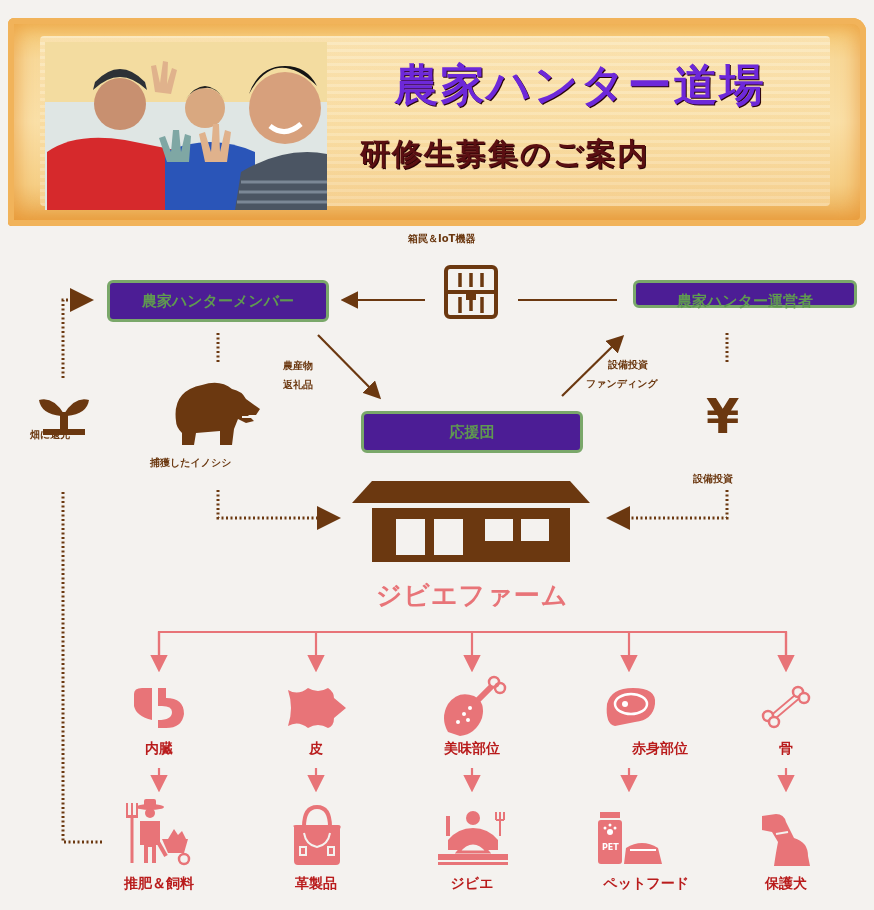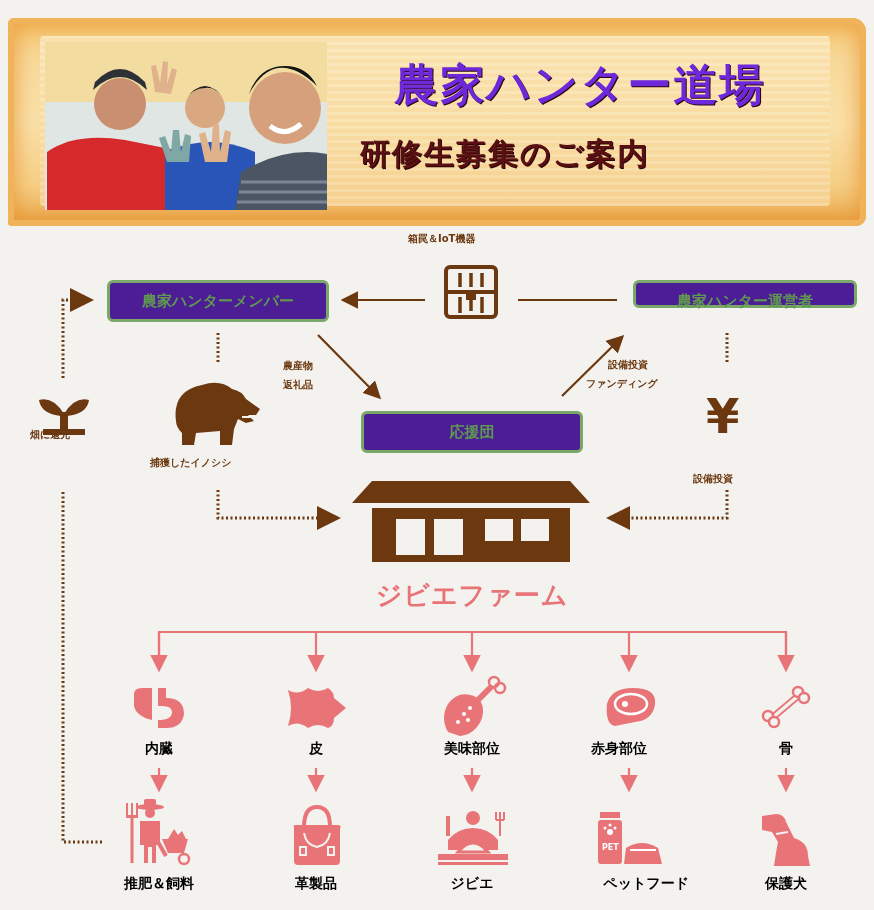--- a/index.html
+++ b/index.html
@@ -18,21 +18,21 @@
   .photo{left:45px;top:42px;width:282px;height:168px;background:#cfd9dd;overflow:hidden;}
   .title{left:340px;top:56px;width:480px;text-align:center;color:#6d28d9;
     font-family:"DejaVu Sans",sans-serif;font-weight:bold;font-size:44px;letter-spacing:2px;
     text-shadow:1px 1px 0 #2a0406;}
   .subtitle{left:360px;top:134px;width:440px;text-align:left;color:#5a0f12;
     font-weight:bold;font-size:30px;letter-spacing:2px;text-shadow:1px 1px 0 #2a0406;}
   .lbl{font-weight:bold;font-size:10px;color:#6b3810;white-space:nowrap;}
   .gbox{border:3px solid #7aa86a;background:#4c1d95;border-radius:6px;color:#5f9950;
         font-weight:bold;font-size:15px;text-align:center;box-sizing:border-box;}
   .pink{color:#e87478;}
-  .cat-lbl{font-weight:bold;font-size:14px;color:#000000;text-align:center;width:120px;}
+  .cat-lbl{font-weight:bold;font-size:14px;color:#b91c1c;text-align:center;width:120px;}
   svg{overflow:visible;}
 </style>
 </head>
 <body>
 
 <div class="abs board"></div>
 <div class="abs board-inner"></div>
 <div class="abs photo">
   <svg width="282" height="168" viewBox="0 0 282 168">
     <rect width="282" height="168" fill="#dfe6e4"></rect>
@@ -192,21 +192,21 @@
   <path d="M12 32 L38 10" stroke="#f4f2ef" stroke-width="3.5" stroke-linecap="round"></path>
   <circle cx="8" cy="30" r="5" fill="#f4f2ef" stroke="#e87478" stroke-width="2.5"></circle>
   <circle cx="14" cy="36" r="5" fill="#f4f2ef" stroke="#e87478" stroke-width="2.5"></circle>
   <circle cx="38" cy="6" r="5" fill="#f4f2ef" stroke="#e87478" stroke-width="2.5"></circle>
   <circle cx="44" cy="12" r="5" fill="#f4f2ef" stroke="#e87478" stroke-width="2.5"></circle>
 </svg>
 
 <div class="abs cat-lbl" style="left:99px;top:740px;">内臓</div>
 <div class="abs cat-lbl" style="left:256px;top:740px;">皮</div>
 <div class="abs cat-lbl" style="left:412px;top:740px;">美味部位</div>
-<div class="abs cat-lbl" style="left:559px;top:740px;">赤身部位</div>
+<div class="abs cat-lbl" style="left:600px;top:740px;">赤身部位</div>
 <div class="abs cat-lbl" style="left:726px;top:740px;">骨</div>
 
 <svg class="abs" style="left:122px;top:797px" width="76" height="68">
   <g fill="#e87478">
     <rect x="4" y="6" width="2" height="14"></rect>
       <rect x="9" y="6" width="2" height="14"></rect>
       <rect x="14" y="6" width="2" height="14"></rect>
     <rect x="4" y="18" width="12" height="3"></rect>
       <rect x="8.5" y="18" width="3" height="48"></rect>
     <ellipse cx="28" cy="10" rx="14" ry="3"></ellipse>

